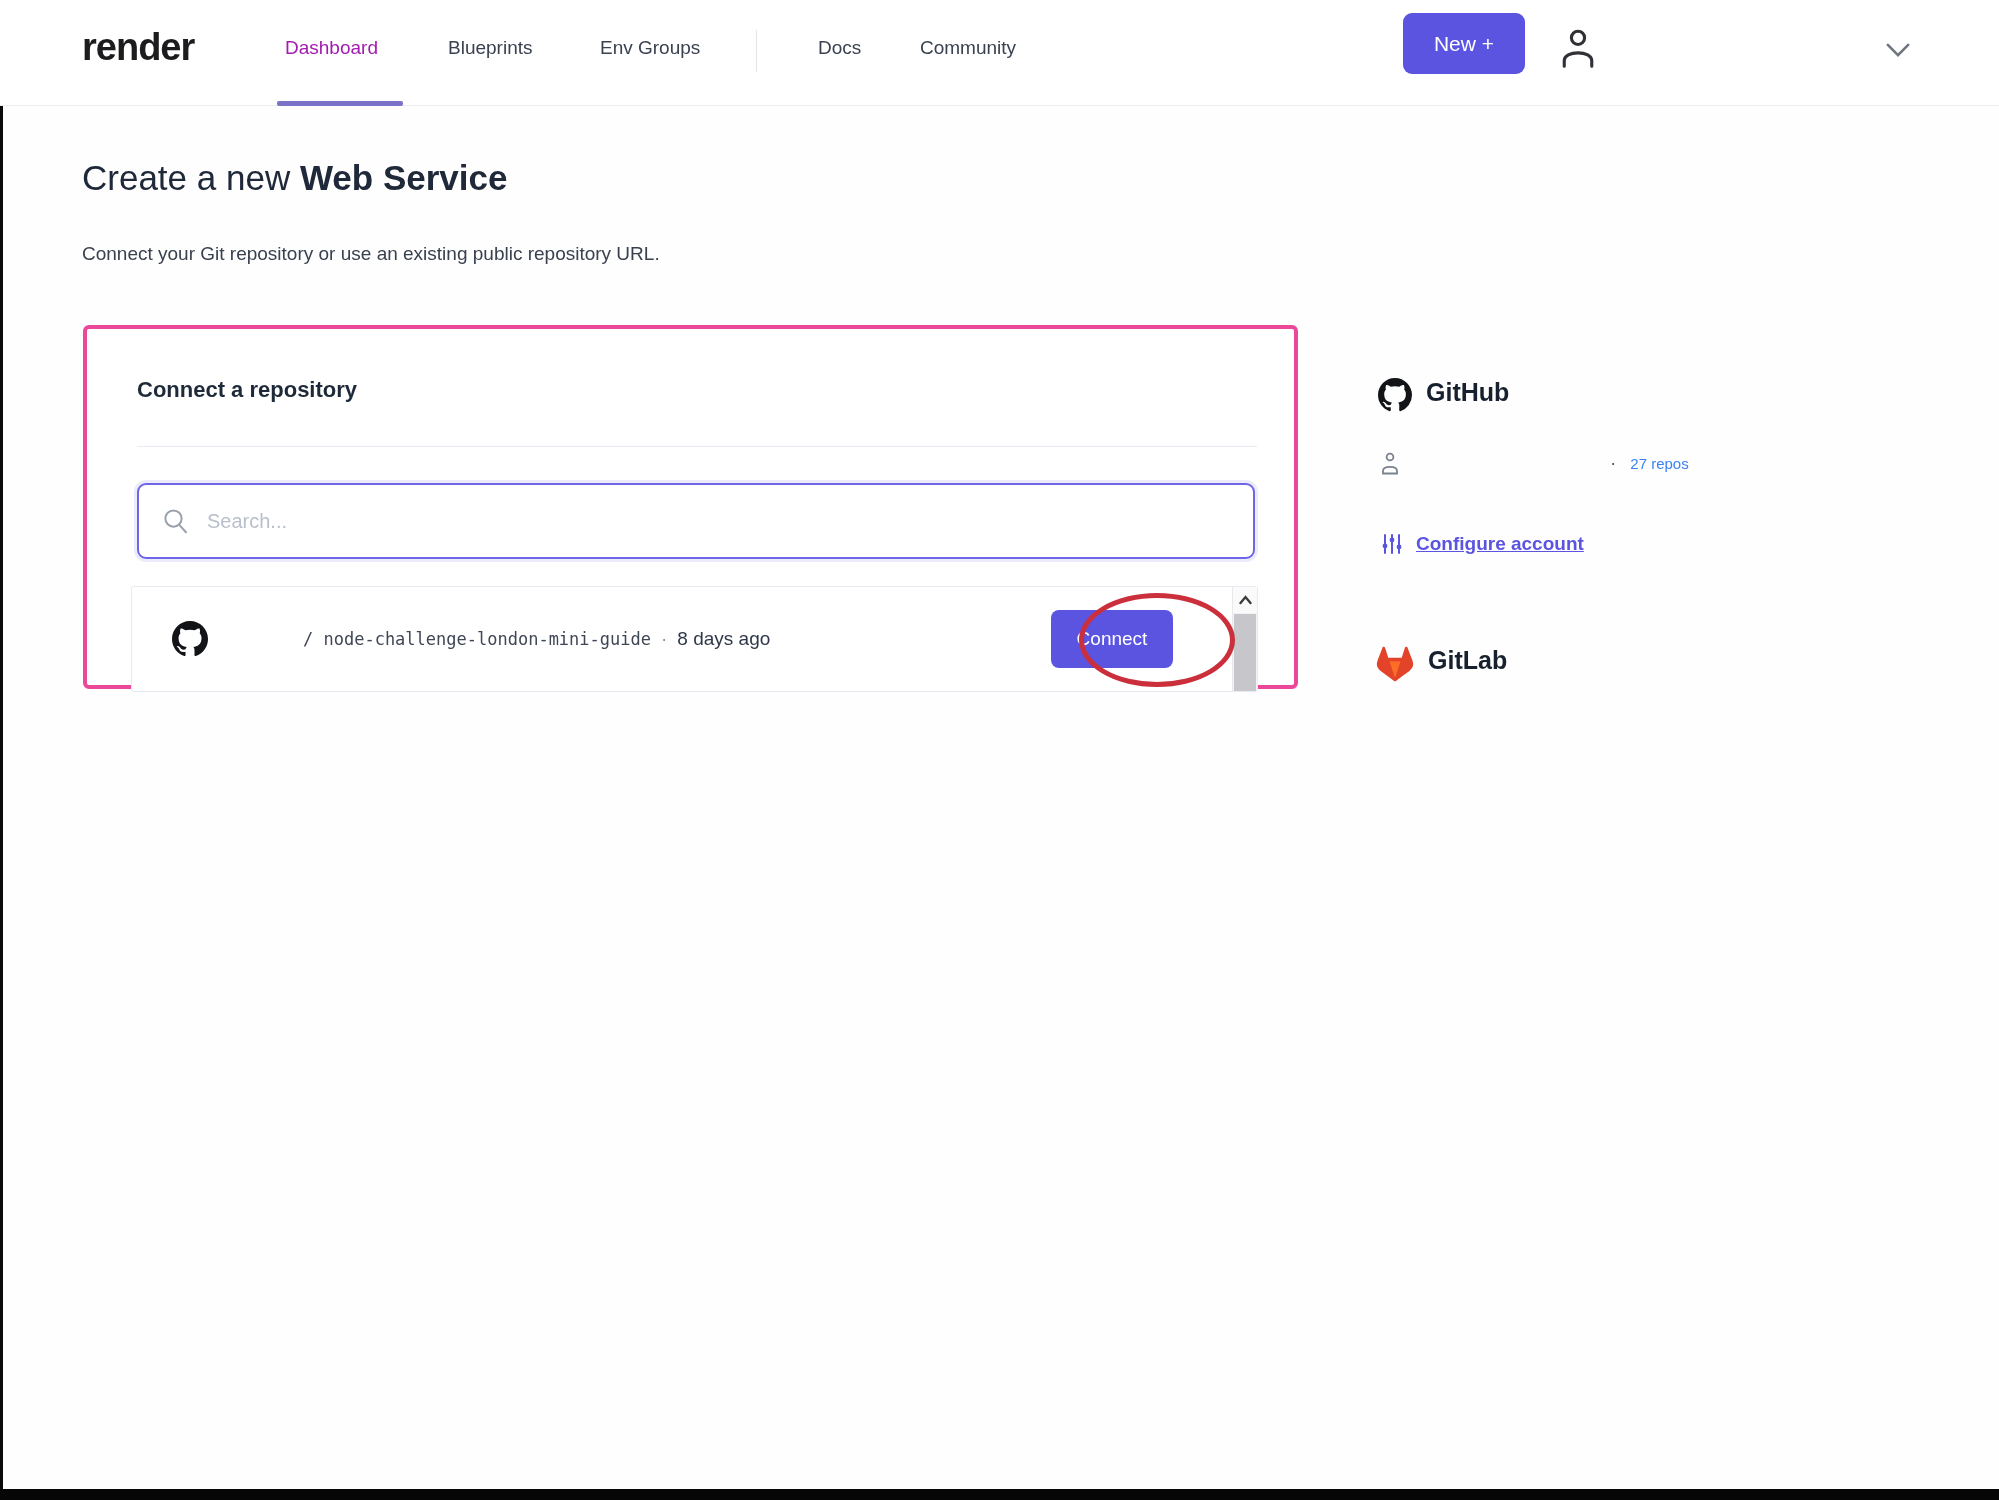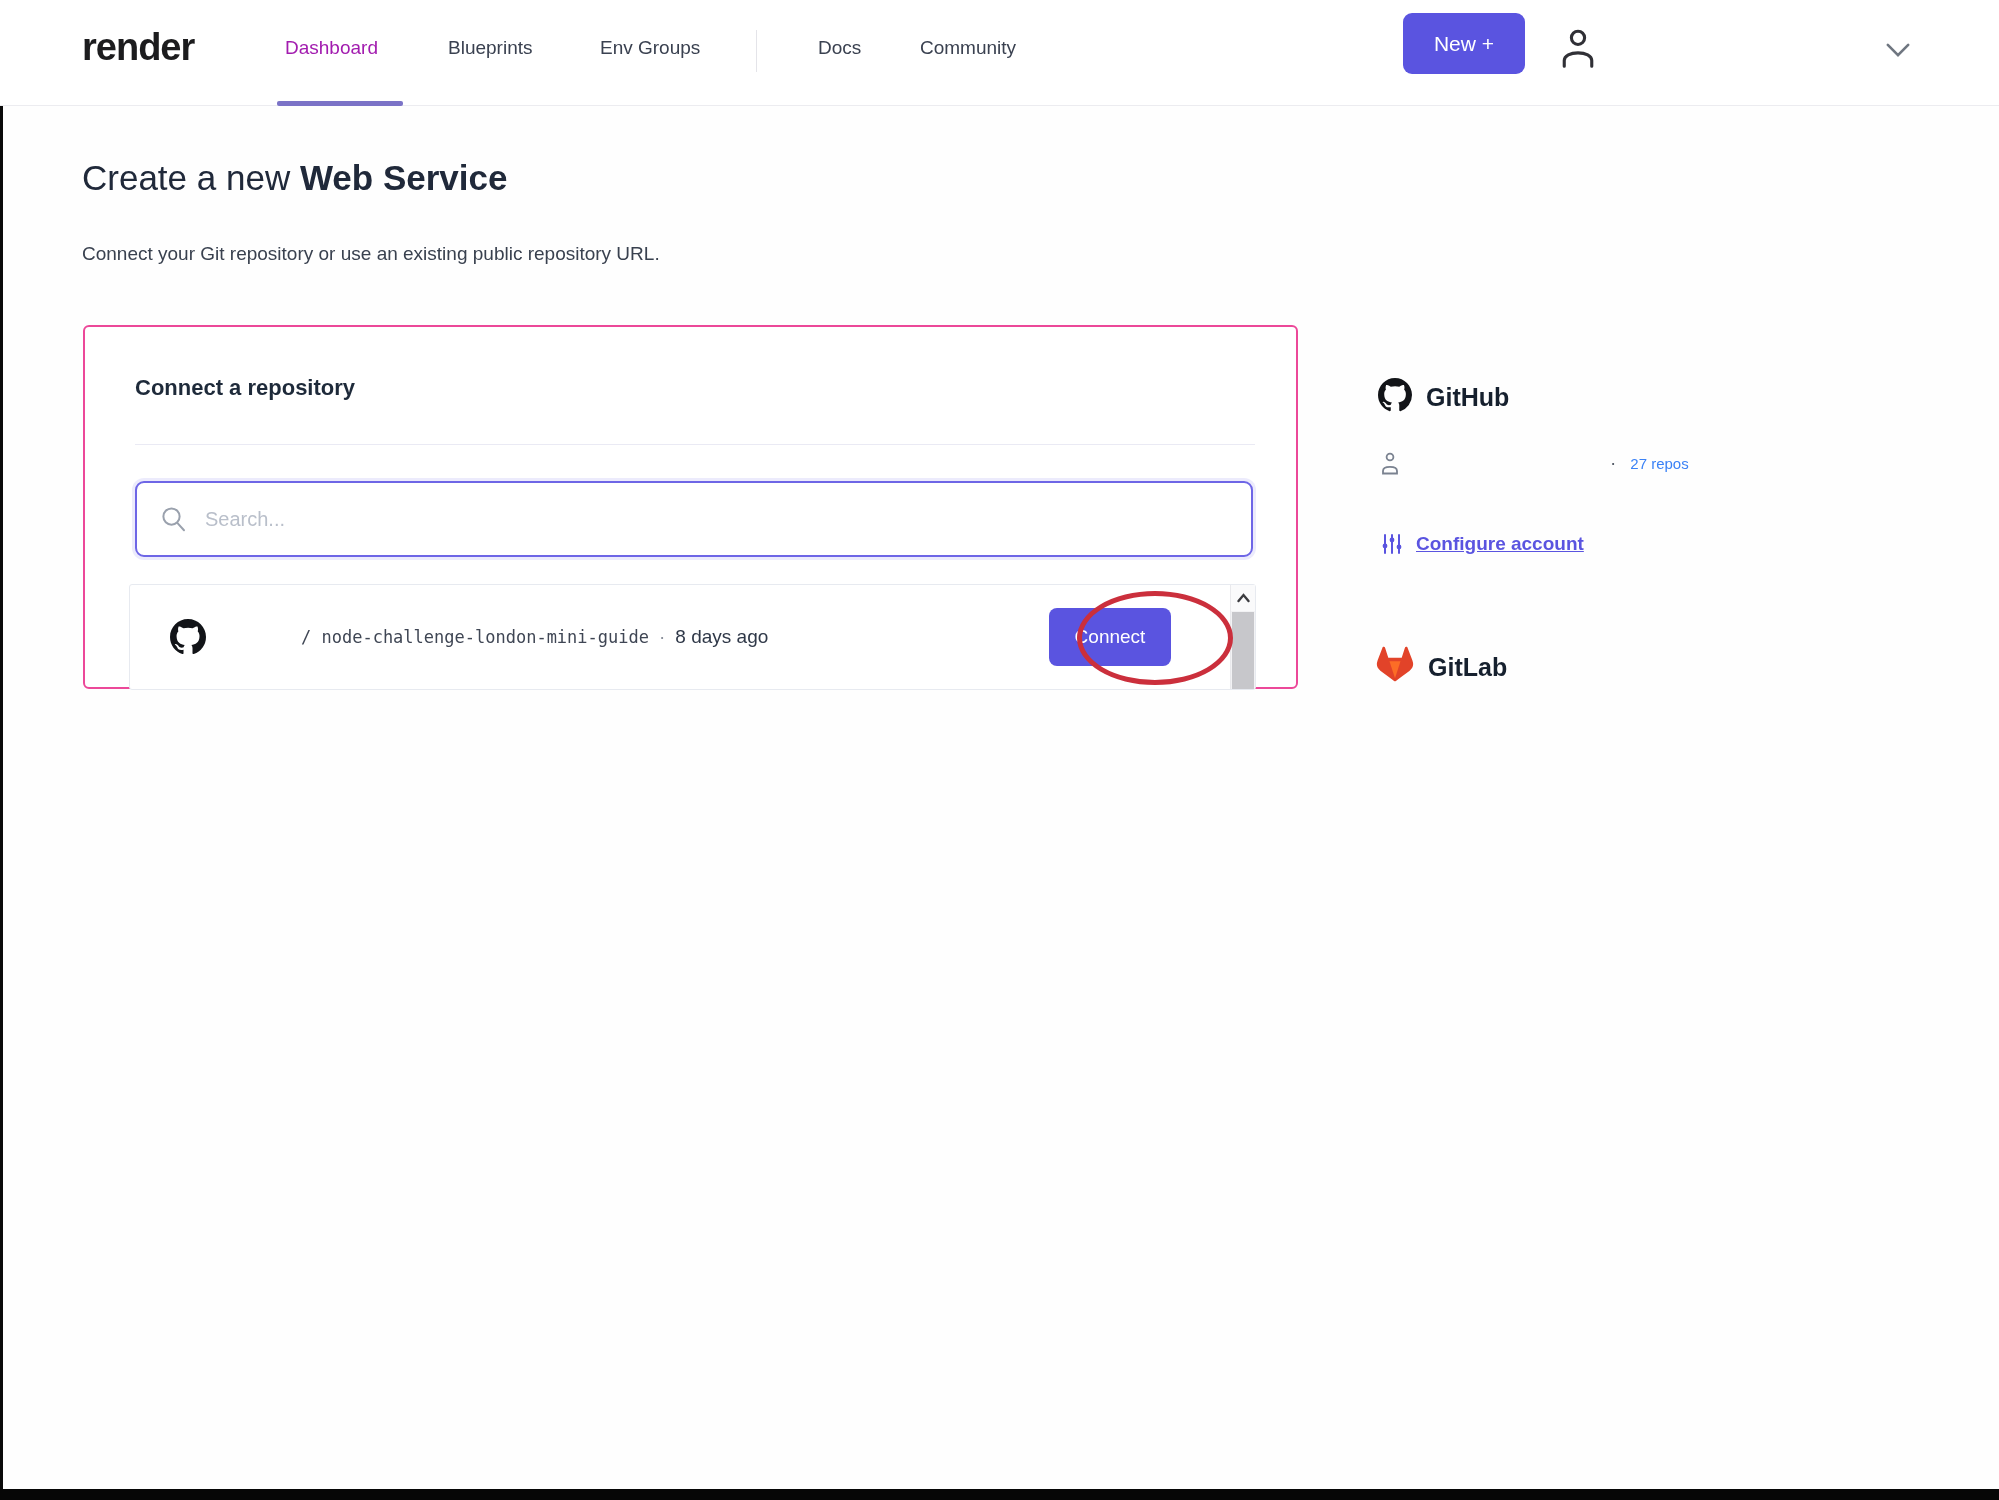--- a/index.html
+++ b/index.html
@@ -32,42 +32,42 @@
   .new-btn{position:absolute;left:1403px;top:13px;width:122px;height:61px;background:var(--accent);border:none;border-radius:9px;color:#fff;font-size:21px;font-family:inherit;cursor:pointer;}
   .avatar-wrap{position:absolute;left:1550px;top:16px;width:56px;height:62px;display:flex;align-items:center;justify-content:center;cursor:pointer;}
   .nav-chevron{position:absolute;left:1884px;top:42px;cursor:pointer;}
 
   
   .page-title{position:absolute;left:82px;top:158px;font-size:35px;color:#20293a;font-weight:400;}
   .page-title b{font-weight:700;}
   .page-subtitle{position:absolute;left:82px;top:243px;font-size:19px;color:#39414f;}
 
   
-  .card{position:absolute;left:83px;top:325px;width:1215px;height:364px;background:#fff;border:2px solid #ec4899;border-radius:6px;}
+  .card{position:absolute;left:83px;top:325px;width:1215px;height:364px;background:#fff;border:4px solid #ec4899;border-radius:6px;}
   .card-heading{position:absolute;left:50px;top:48px;font-size:22px;font-weight:700;color:#1e2a3a;}
   .card-divider{position:absolute;left:50px;top:117px;width:1120px;height:1px;background:#eaeaf4;}
   .search-box{position:absolute;left:50px;top:154px;width:1118px;height:76px;border:2px solid #6e66e6;border-radius:9px;background:#fff;box-shadow:0 0 0 3px rgba(110,102,230,0.13);display:flex;align-items:center;padding:0 22px;}
   .search-box input{border:none;outline:none;flex:1;font-size:20px;font-family:inherit;color:#333;margin-left:16px;background:transparent;}
   .search-box input::placeholder{color:var(--placeholder);}
 
   .repo-list{position:absolute;left:44px;top:257px;width:1127px;height:106px;border:1px solid #e7eaf0;border-radius:3px;background:#fff;}
   .repo-row{position:absolute;inset:0;display:flex;align-items:center;padding:0 84px 0 40px;}
   .repo-spacer{width:95px;}
   .repo-path{font-family:"DejaVu Sans Mono", monospace;font-size:17px;color:#3f4654;white-space:nowrap;}
   .repo-sep{font-size:19px;color:#8a909b;margin:0 10px;}
   .repo-updated{font-size:19px;color:#2f3848;white-space:nowrap;}
   .repo-flex{flex:1;}
   .connect-btn{width:122px;height:58px;background:var(--accent);border:none;border-radius:8px;color:#fff;font-size:19px;font-family:inherit;cursor:pointer;}
   .scrollbar{position:absolute;right:0;top:0;width:25px;height:104px;background:#f2f2f4;border-left:1px solid #e9e9ec;border-radius:0 3px 3px 0;}
   .scroll-up{position:absolute;top:0;left:0;width:100%;height:26px;background:#fafafb;display:flex;align-items:center;justify-content:center;cursor:pointer;}
   .scroll-thumb{position:absolute;top:27px;left:1px;width:22px;height:77px;background:#c7c7cb;cursor:grab;}
   .annotation-ellipse{position:absolute;left:992px;top:264px;width:156px;height:94px;border:5px solid var(--annotation-red);border-radius:50%;pointer-events:none;z-index:10;}
 
   
-  .sb-provider{position:absolute;display:flex;align-items:flex-end;gap:14px;}
+  .sb-provider{position:absolute;display:flex;align-items:flex-start;gap:14px;}
   .sb-github{left:1378px;top:378px;}
   .sb-gitlab{left:1376px;top:646px;}
   .sb-provider .sb-title{font-size:25px;font-weight:700;color:#16202e;}
   .sb-account{position:absolute;left:1378px;top:450px;display:flex;align-items:center;}
   .sb-account .dot{margin-left:208px;font-size:19px;color:#555c68;}
   .sb-account .count{margin-left:14px;font-size:15px;color:#3b82f6;}
   .sb-configure{position:absolute;left:1380px;top:531px;display:flex;align-items:center;gap:12px;cursor:pointer;}
   .sb-configure span{font-size:19px;font-weight:600;color:var(--link);text-decoration:underline;}
 
   

